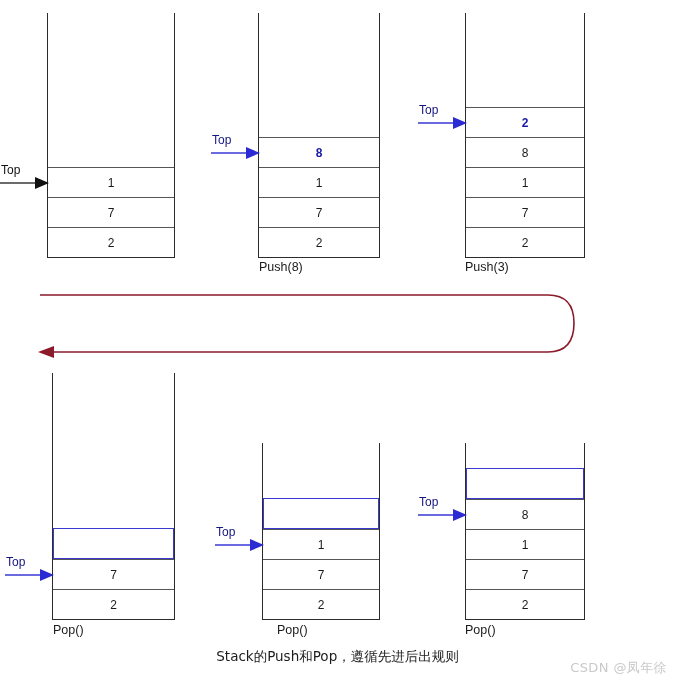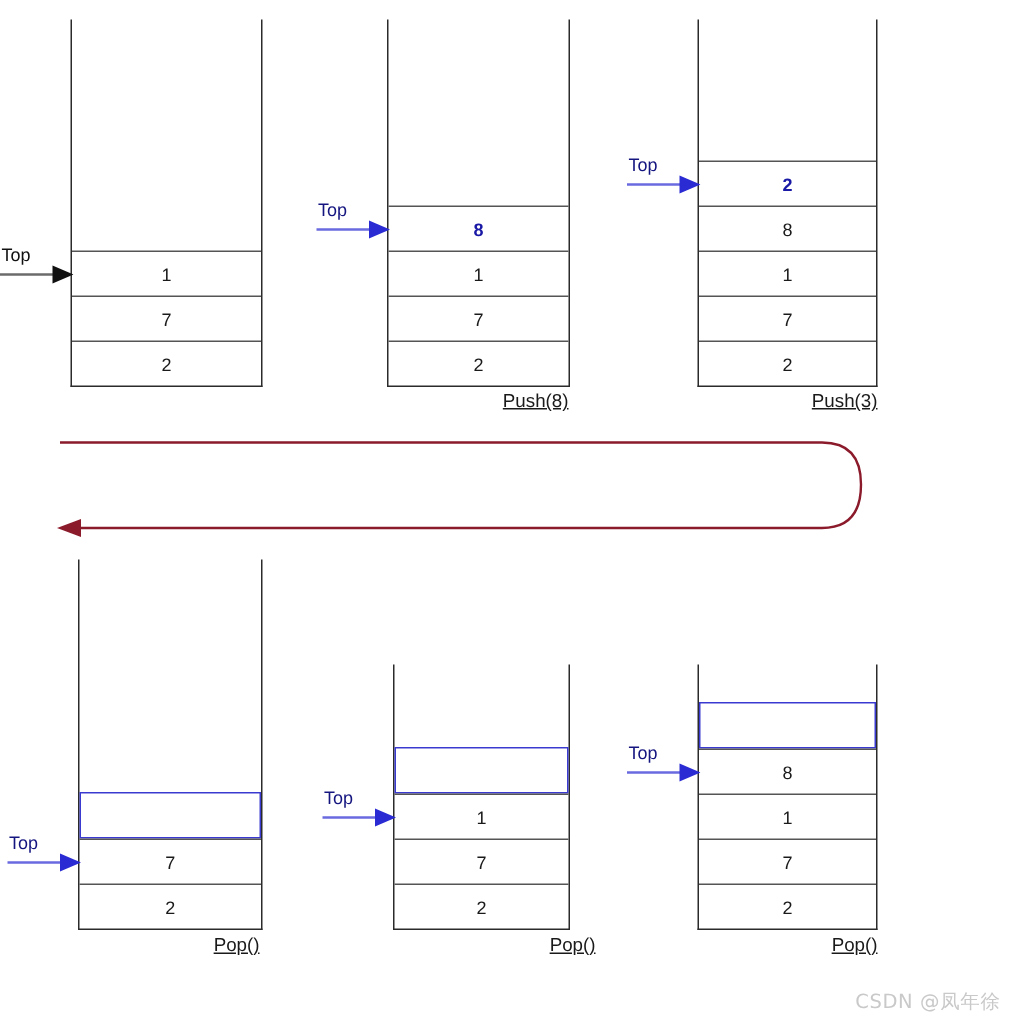--- a/index.html
+++ b/index.html
@@ -68,22 +68,21 @@
   .toparrow svg {
     position: absolute;
     left: 0;
     top: 12px;
   }
   .caption {
     position: absolute;
     font-size: 12.5px;
     color: #1a1a1a;
     white-space: nowrap;
-    text-align: right;
-    text-decoration: underline;
+    text-align: left;
   }
   .arrow-blue .lbl { color: #151580; }
   .arrow-black .lbl { color: #111111; }
   #flowarrow {
     position: absolute;
     left: 0;
     top: 0;
     pointer-events: none;
   }
   #maincaption {
@@ -209,14 +208,15 @@
       <div class="toparrow arrow-blue" style="left: 417px; top: 496px; width: 50px;">
         <span class="lbl">Top</span>
         <svg width="50" height="14">
           <line x1="1" y1="7" x2="38" y2="7" stroke="#6a6ae0" stroke-width="1.8"></line>
           <polygon points="36,1 50,7 36,13" fill="#2b2bd4"></polygon>
         </svg>
       </div>
       <div class="caption" style="left: 465px; top: 623px; width: 120px;">Pop()</div>
     </div>
 
+  <div id="maincaption">Stack的Push和Pop，遵循先进后出规则</div>
   <div id="watermark">CSDN @凤年徐</div>
 </div>
 
 </body></html>

